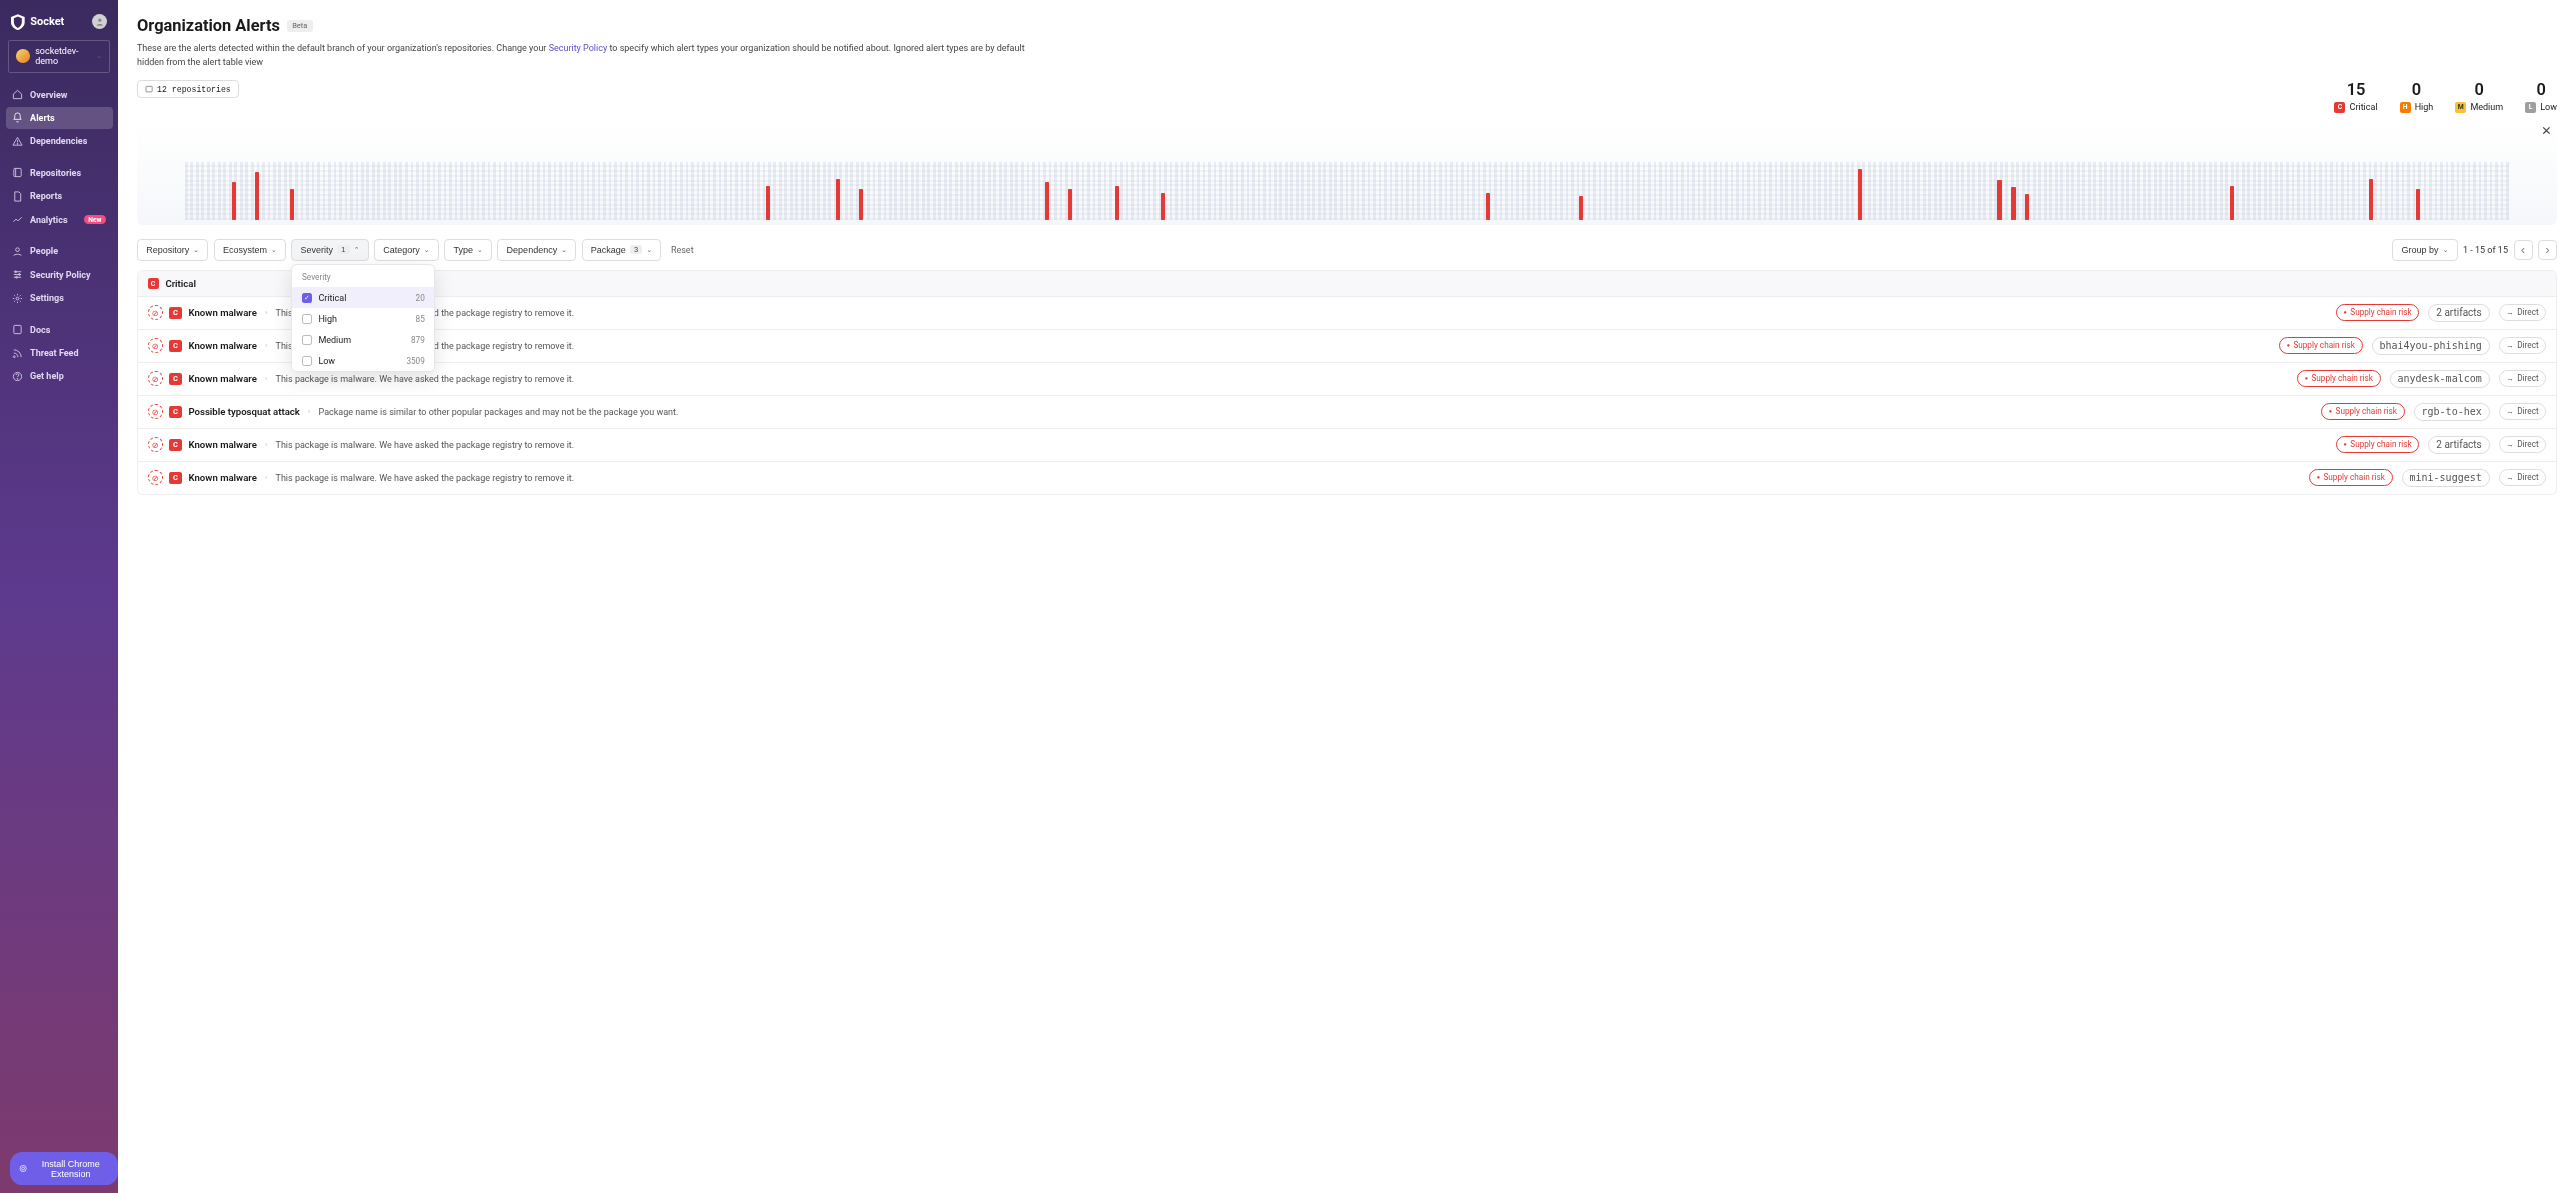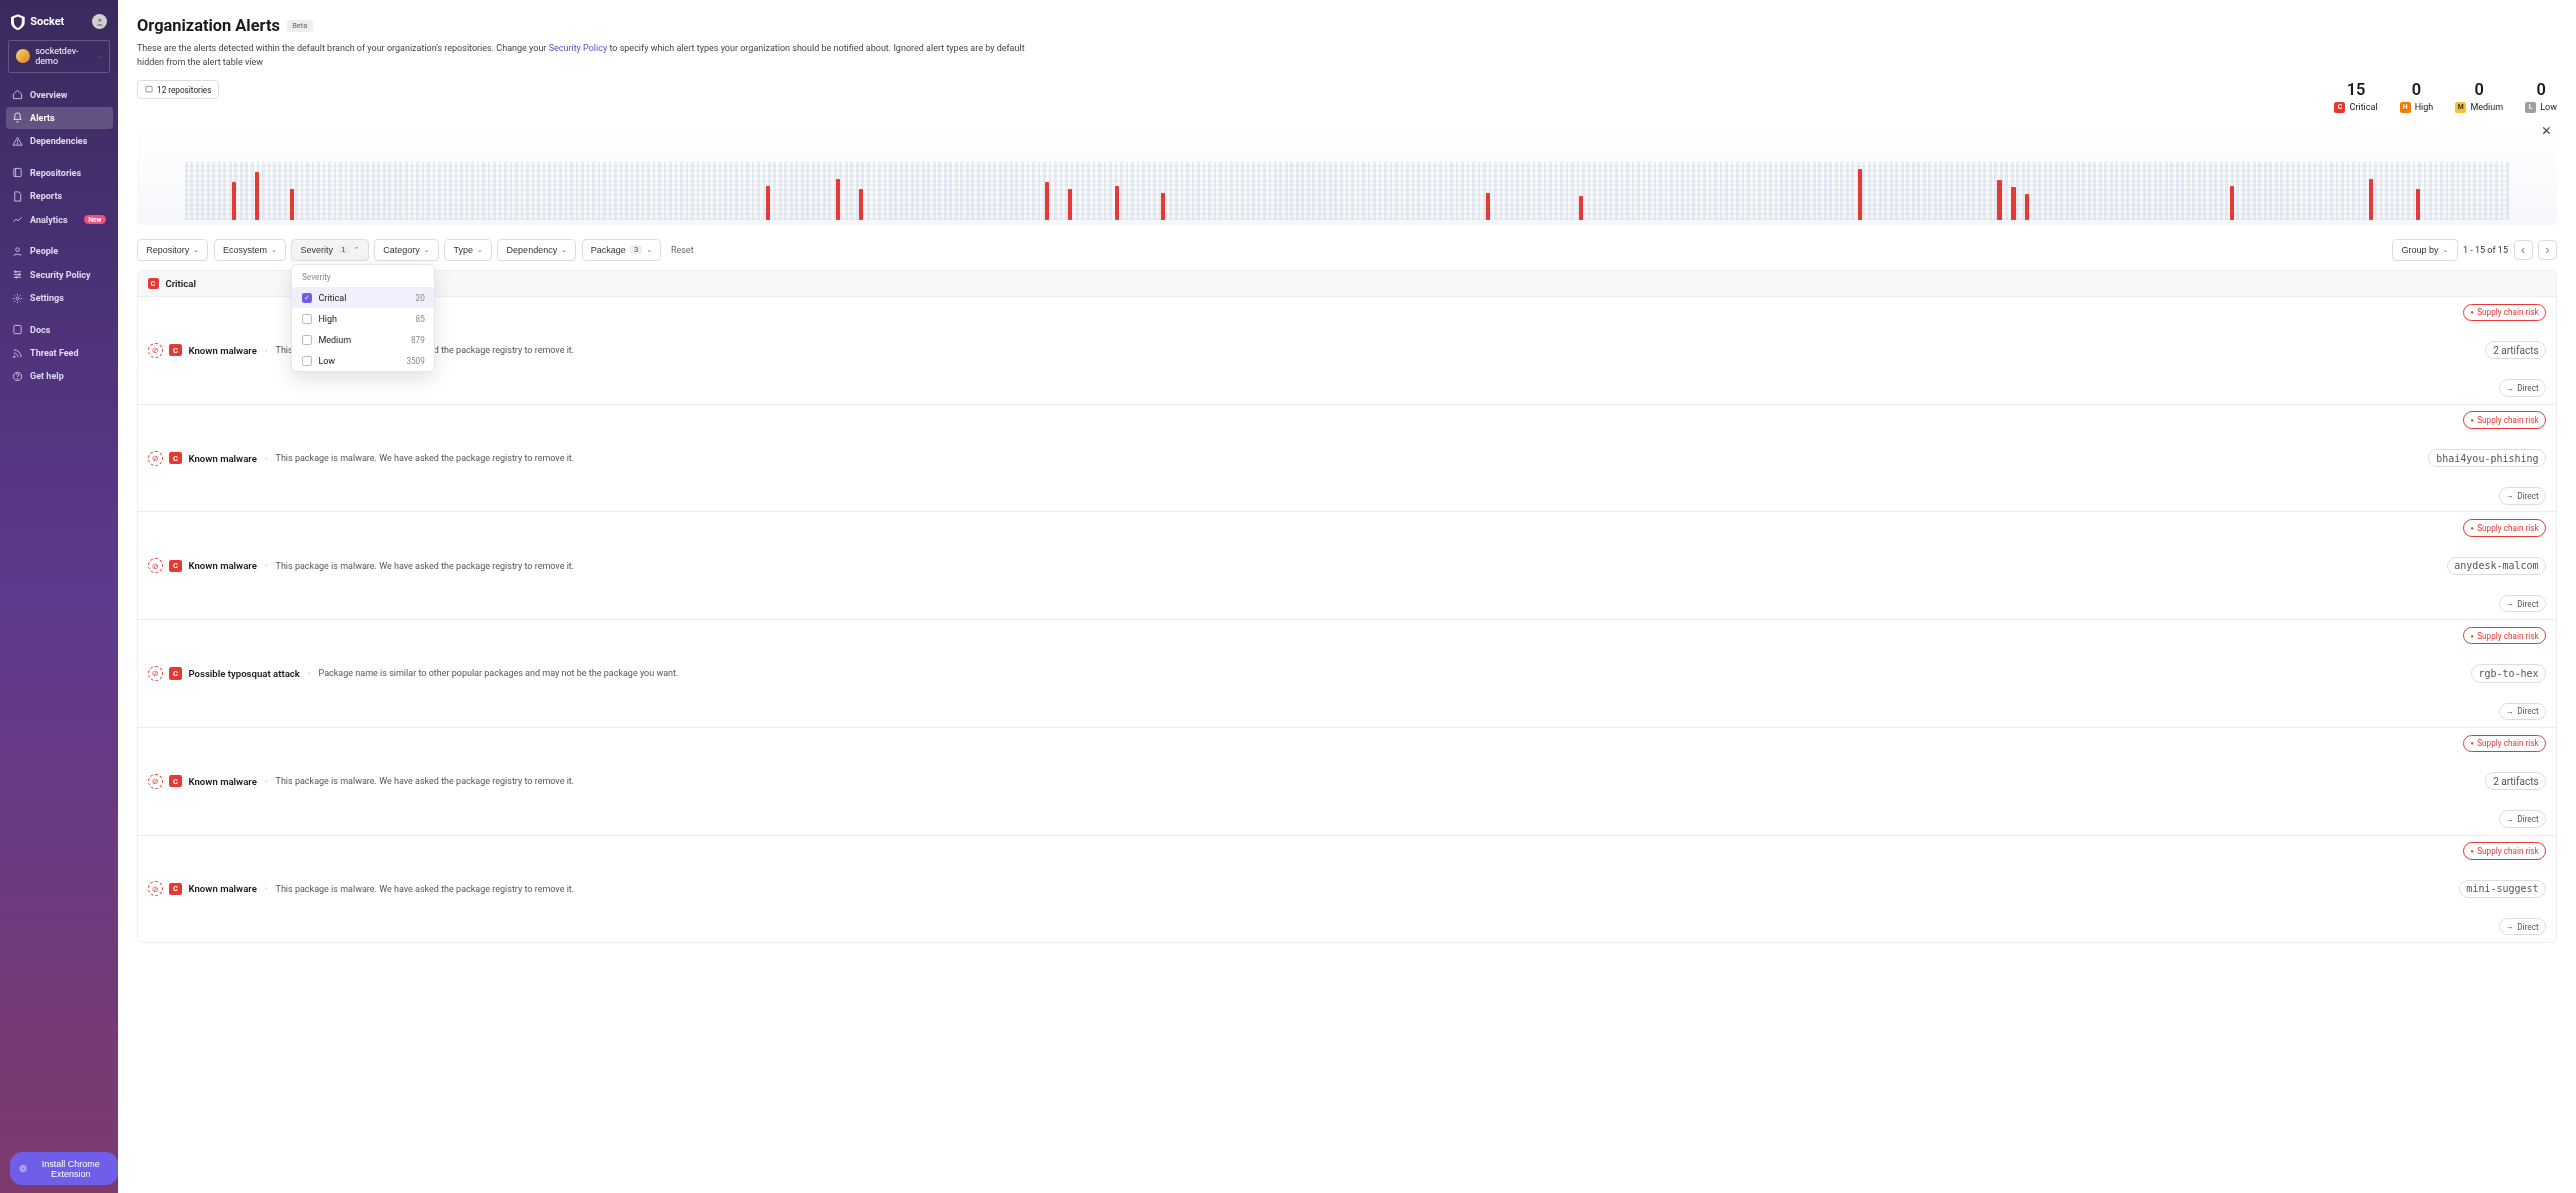--- a/index.html
+++ b/index.html
@@ -26,21 +26,21 @@
 
     
     .main { flex: 1; overflow-y: auto; padding: 16.4px 19px; }
     .page-title-row { display: flex; align-items: center; gap: 6.8px; margin-bottom: 6.8px; }
     .page-title { font-size: 16.4px; font-weight: 700; }
     .beta-badge { background: #eee; color: #666; font-size: 7.5px; padding: 1.4px 5.5px; border-radius: 2.7px; }
     .subtitle { font-size: 9px; color: #444; max-width: 903px; margin-bottom: 11px; line-height: 1.5; }
     .subtitle a { color: #5a4fcf; text-decoration: none; }
 
     .info-row { display: flex; align-items: flex-start; justify-content: space-between; margin-bottom: 9.6px; }
-    .repo-chip { border: 0.7px solid #ddd; border-radius: 4.1px; padding: 3.4px 6.8px; font-size: 8.2px; display: flex; align-items: center; gap: 4.1px; cursor: pointer; }
+    .repo-chip { border: 0.7px solid #ddd; border-radius: 4.1px; padding: 3.4px 6.8px; font-size: 8.2px; display: flex; align-items: center; gap: 4.1px; cursor: pointer; font-family: Liberation Mono, monospace; }
     .sev-counts { display: flex; gap: 22px; }
     .sev-col { display: flex; flex-direction: column; align-items: center; gap: 2.7px; }
     .sev-num { font-size: 16.4px; font-weight: 600; }
     .sev-label { display: flex; align-items: center; gap: 4.1px; font-size: 9px; }
     .sev-ico { width: 11px; height: 11px; border-radius: 2.1px; display: flex; align-items: center; justify-content: center; font-size: 6.8px; font-weight: 700; color: #fff; }
     .sev-c { background: #e53935; }
     .sev-h { background: #f57c00; }
     .sev-m { background: #fbc02d; color: #333; }
     .sev-l { background: #9e9e9e; }
 
@@ -64,21 +64,21 @@
 
     
     .table { border: 0.7px solid #eee; border-radius: 5.5px; overflow: hidden; }
     .group-header { background: #f8f8fb; padding: 6.8px 9.6px; display: flex; align-items: center; gap: 6.8px; font-weight: 600; font-size: 9.6px; }
     .row { border-top: 0.7px solid #eee; padding: 6.8px 9.6px; display: flex; align-items: center; gap: 6.8px; }
     .row-icon { width: 15px; height: 15px; border-radius: 50%; border: 1px dashed #e53935; display: flex; align-items: center; justify-content: center; color: #e53935; font-size: 8.2px; }
     .row-sev { width: 12.3px; height: 12.3px; border-radius: 2.1px; background: #e53935; color: #fff; font-size: 7.5px; font-weight: 700; display: flex; align-items: center; justify-content: center; }
     .row-title { font-weight: 600; font-size: 9.6px; }
     .row-chev { color: #bbb; font-size: 7.5px; margin: 0 1.4px; }
     .row-desc { color: #555; font-size: 9px; flex: 1; }
-    .row-tags { display: flex; align-items: flex-end; gap: 20px; flex-direction: column; }
+    .row-tags { display: flex; align-items: flex-start; gap: 9px; }
     .tag { border-radius: 9.6px; padding: 2.7px 6.8px; font-size: 8.2px; display: flex; align-items: center; gap: 3.4px; }
     .tag-risk { border: 0.7px solid #e53935; color: #e53935; }
     .tag-risk::before { content: "●"; font-size: 5.5px; }
     .tag-outline { border: 0.7px solid #ddd; color: #555; font-family: ui-monospace, monospace; font-size: 10px; }
     .tag-direct { border: 0.7px solid #ddd; color: #555; }
     .tag-direct::before { content: "→"; font-size: 7.5px; }
 
     
     .dropdown { position: absolute; background: #fff; border: 0.7px solid #e5e7eb; border-radius: 5.5px; box-shadow: 0 6.8px 20.5px rgba(0,0,0,0.12); width: 144px; overflow: hidden; }
     .dd-head { padding: 6.8px 9.6px 5.5px; font-size: 8.2px; color: #888; }

